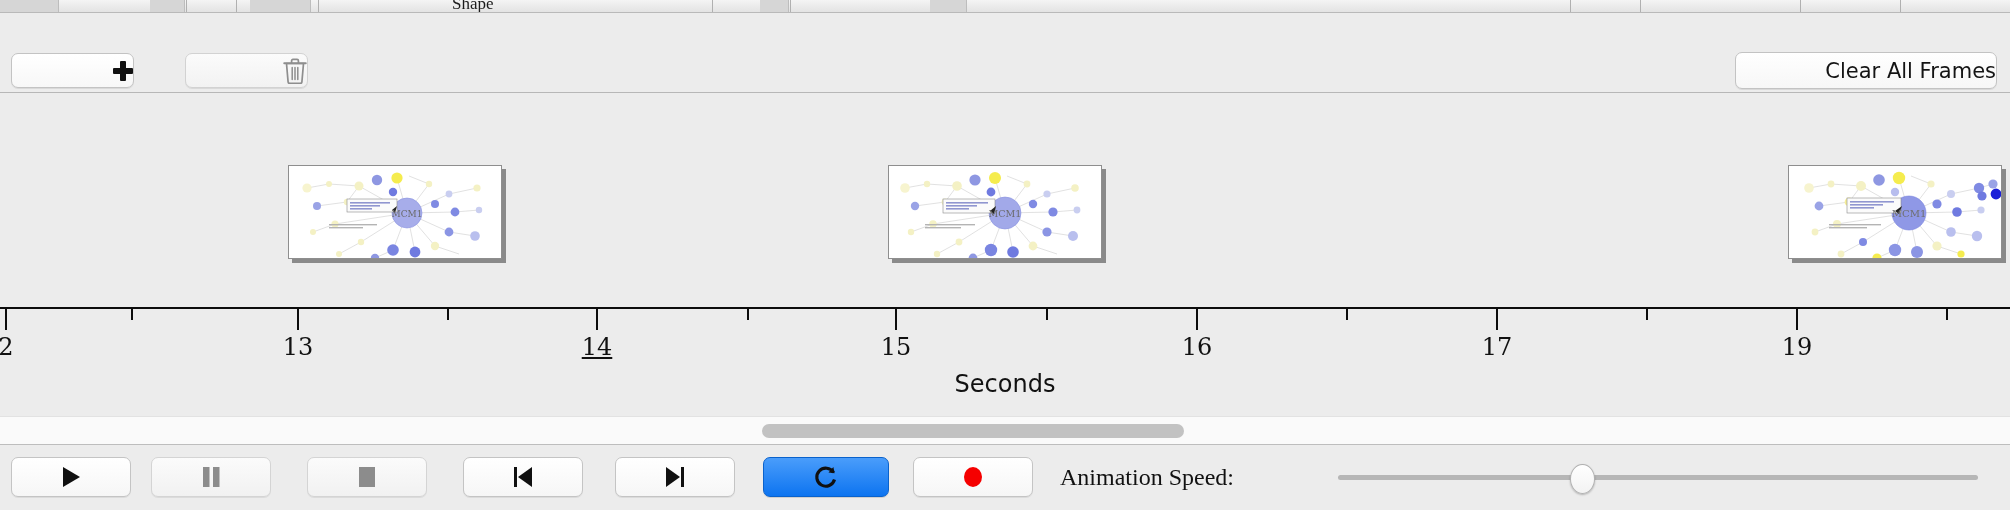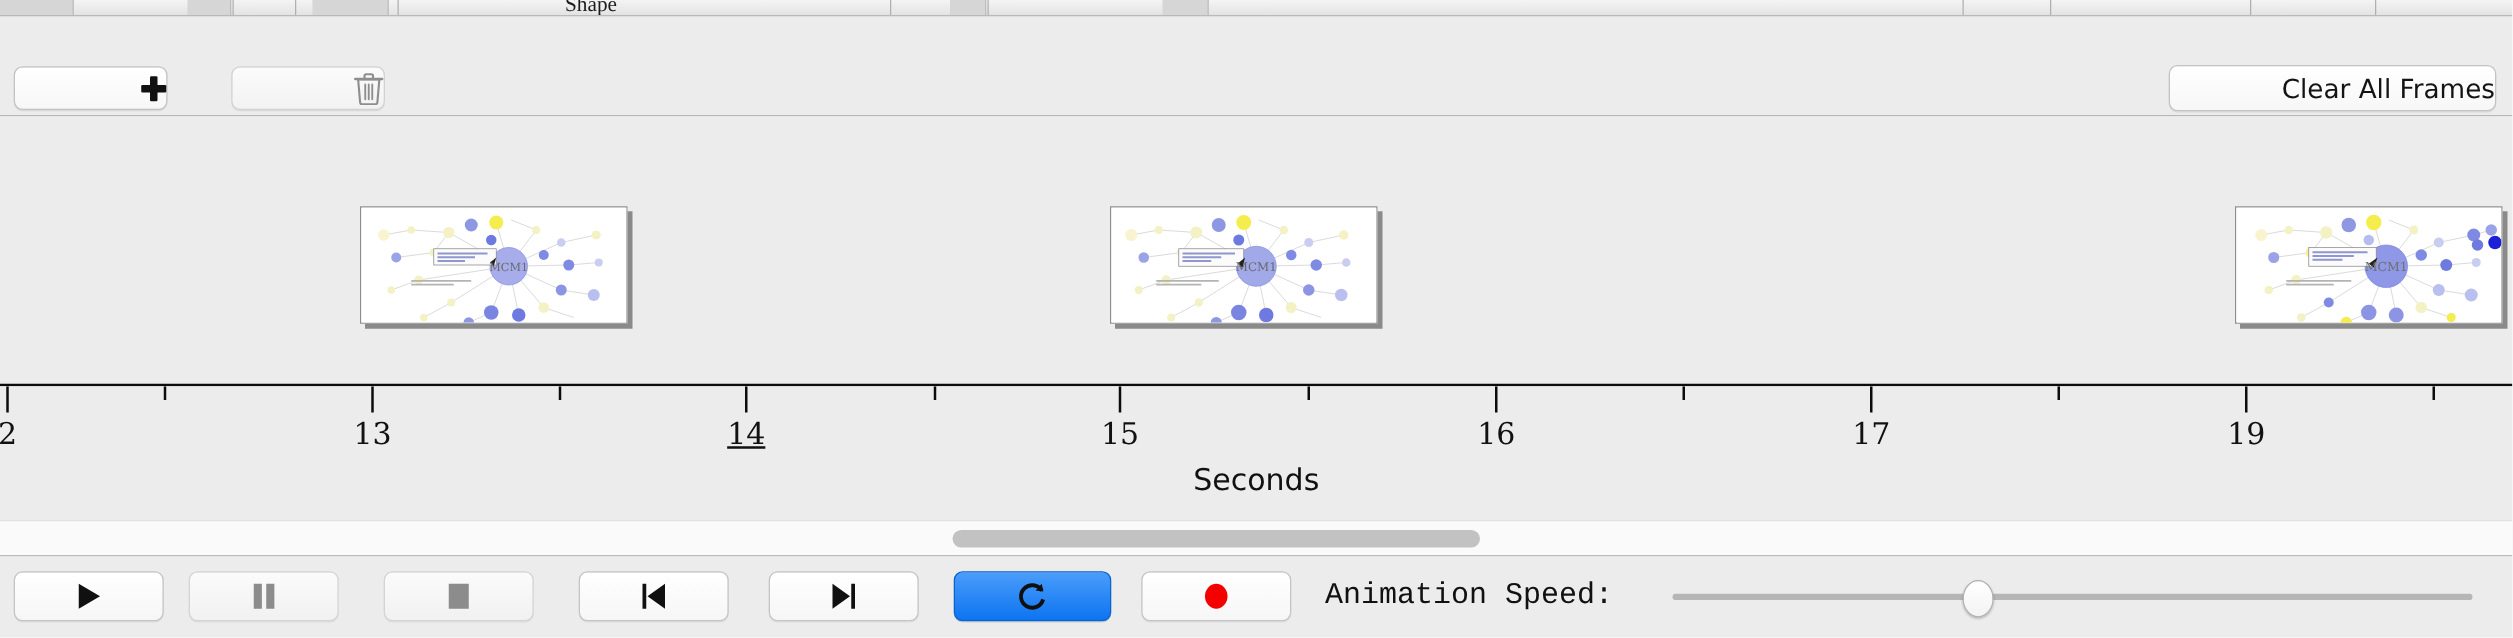--- a/index.html
+++ b/index.html
@@ -255,21 +255,21 @@
   #tb-next  { left: 615px;  width: 120px; }
   #tb-loop  { left: 763px;  width: 126px; }
   #tb-rec   { left: 913px;  width: 120px; }
 
   .speed-label {
     position: absolute;
     left: 1060px; top: 11px;
     line-height: 40px;
     font-size: 24px;
     color: #111;
-    font-family: Liberation Mono, monospace;
+    font-family: Liberation Serif, serif;
     white-space: nowrap;
   }
 
   .slider {
     position: absolute;
     left: 1338px; top: 11px;
     width: 640px; height: 40px;
   }
   .slider-track {
     position: absolute;

